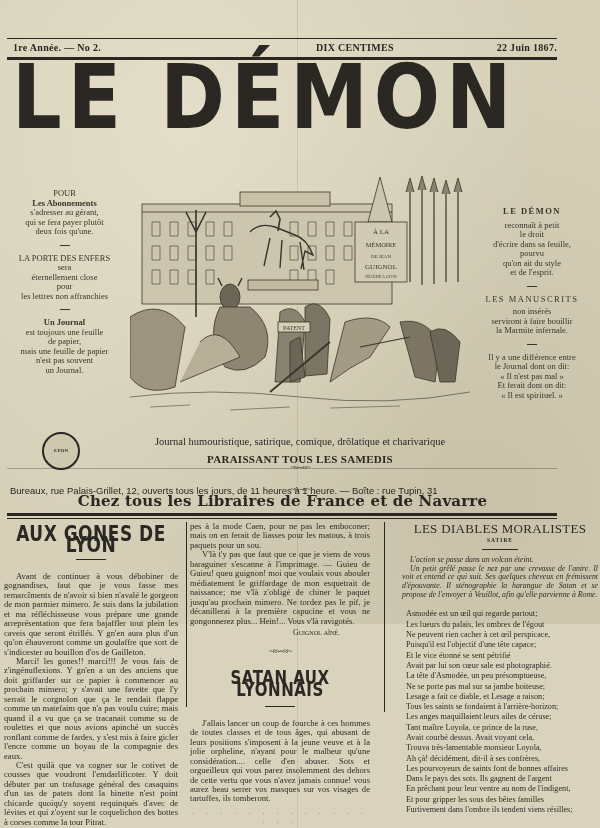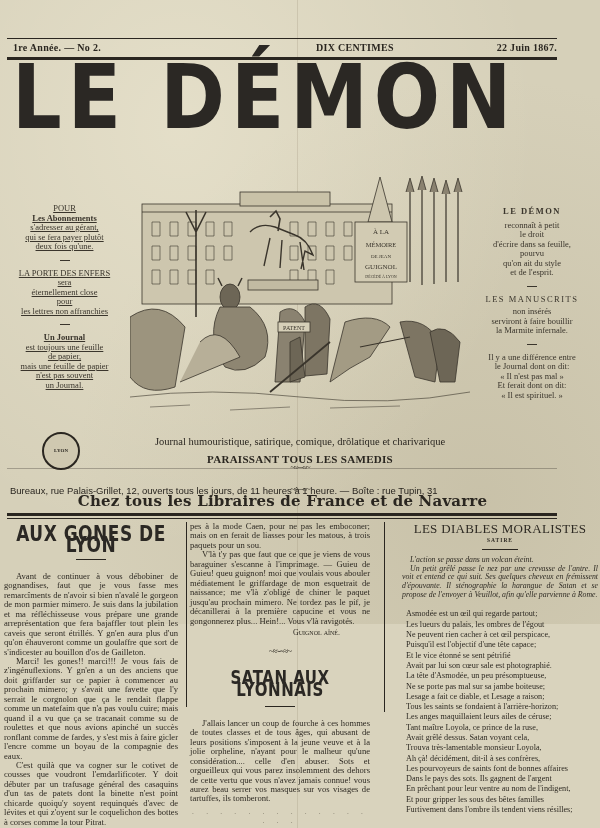--- a/index.html
+++ b/index.html
@@ -34,21 +34,21 @@
     font-size:78px; line-height:60px; letter-spacing:6px;
     color:#2b2824; transform:scaleY(1.15); transform-origin:top left;
     white-space:nowrap;
   }
 
   
   .sidebox { position:absolute; text-align:center; font-size:8.5px; line-height:9.5px; color:#3a352c; }
   .sidebox .b { font-weight:bold; }
   .sidebox .caps { letter-spacing:1.5px; }
   .sidebox .dash { display:block; margin:8px auto; width:10px; height:1px; background:#3a352c; }
-  .left-box { left:2px; top:204px; width:125px;text-decoration:underline; }
+  .left-box { left:2px; top:189px; width:125px; }
   .right-box { left:468px; top:207px; width:128px; }
 
   
   .illus { position:absolute; left:130px; top:172px; width:340px; height:250px; }
   .stamp {
     position:absolute; left:42px; top:432px; width:34px; height:34px; border-radius:50%;
     border:2px solid #2a2620; background:#cfc8b0; font-size:5px; text-align:center; line-height:34px; font-weight:bold;
   }
 
   .subtitle { position:absolute; top:436px; left:60px; width:480px; text-align:center; font-size:10.5px; }
@@ -258,21 +258,21 @@
       <div>Ne peuvent rien cacher à cet œil perspicace,</div>
       <div>Puisqu'il est l'objectif d'une tête capace;</div>
       <div>Et le vice étonné se sent pétrifié</div>
       <div>Avait par lui son cœur sale est photographié.</div>
       <div>La tête d'Asmodée, un peu présomptueuse,</div>
       <div>Ne se porte pas mal sur sa jambe boiteuse;</div>
       <div>Lesage a fait ce diable, et Lesage a raison;</div>
       <div>Tous les saints se fondaient à l'arrière-horizon;</div>
       <div>Les anges maquillaient leurs ailes de céruse;</div>
       <div>Tant maître Loyola, ce prince de la ruse,</div>
-      <div>Avait grêlé dessus. Satan voyant cela,</div>
+      <div>Avait courbé dessus. Avait voyant cela,</div>
       <div>Trouva très-lamentable monsieur Loyola,</div>
       <div>Ah çà! décidément, dit-il à ses confrères,</div>
       <div>Les pourvoyeurs de saints font de bonnes affaires</div>
       <div>Dans le pays des sots. Ils gagnent de l'argent</div>
       <div>En prêchant pour leur ventre au nom de l'indigent,</div>
       <div>Et pour gripper les sous des bêtes familles</div>
       <div>Furtivement dans l'ombre ils tendent viens résilles;</div>
     </div>
   </div>
 </div>

